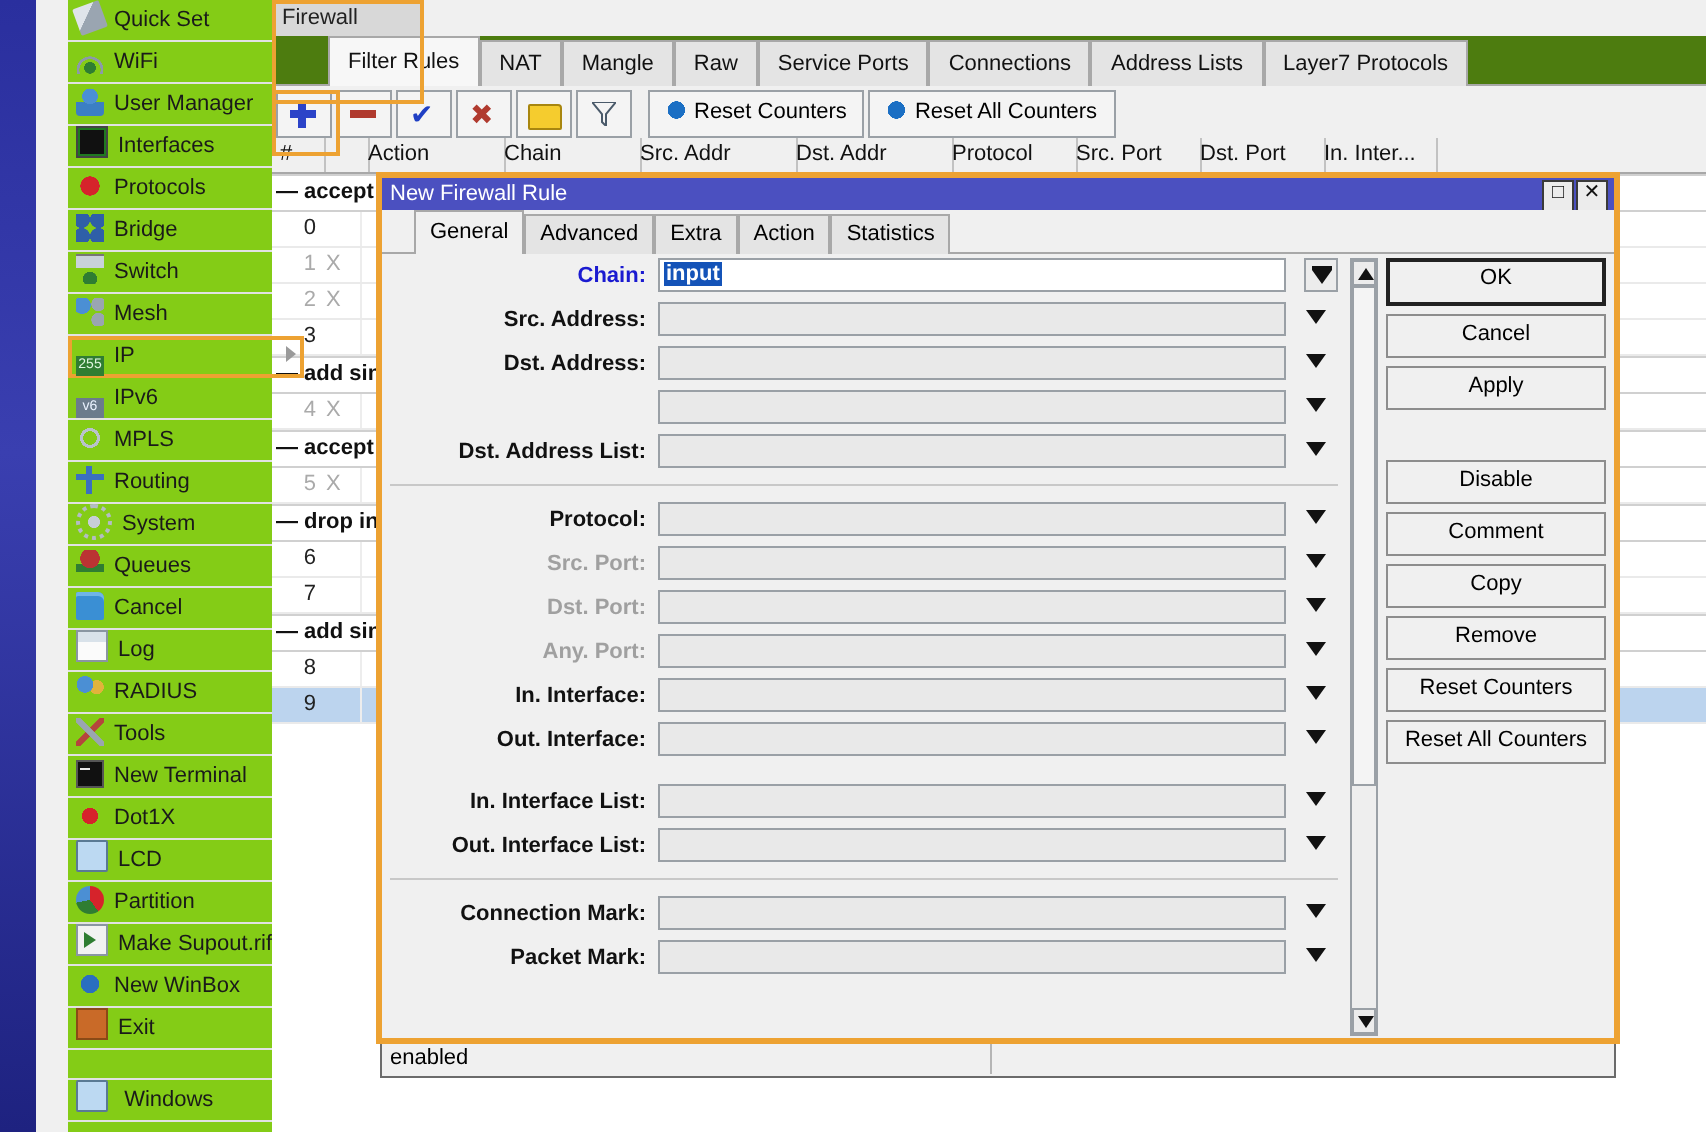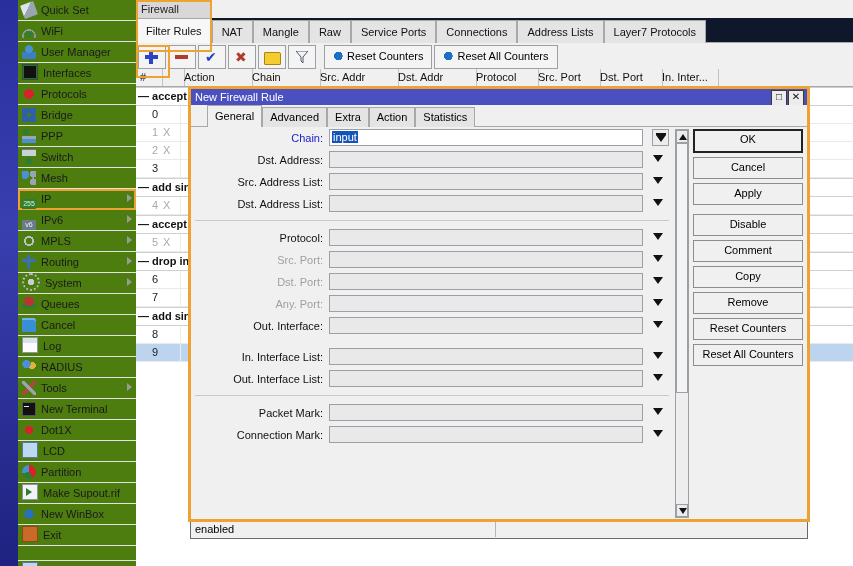--- a/index.html
+++ b/index.html
@@ -11,22 +11,22 @@
     -webkit-font-smoothing:none;
   }
   
   #brandstrip{
     position:absolute;left:0;top:0;width:18px;height:566px;
     background:linear-gradient(180deg,#2a2f9e 0%,#3a3fb0 40%,#1e2280 100%);
     overflow:hidden;
   }
   
   #sidemenu{
-    position:absolute;left:18px;top:0;width:118px;height:566px;
-    background:#4d7c0f;border-right:1px solid #b8b8b8;
+    position:absolute;left:34px;top:0;width:118px;height:566px;
+    background:#84cc16;border-right:1px solid #b8b8b8;
   }
   .mi{
     position:relative;height:20px;line-height:20px;
     border-bottom:1px solid #e2e2e2;
     padding-left:4px;white-space:nowrap;overflow:hidden;
     font-size:11px;color:#1a1a1a;cursor:default;
   }
   .mi .ic{
     display:inline-block;width:14px;height:14px;vertical-align:-3px;
     margin-right:5px;position:relative;
@@ -100,21 +100,21 @@
   #fwtitlebar{
     position:absolute;left:0;top:0;width:70px;height:18px;line-height:18px;
     background:#d8d8d8;color:#222;font-size:11px;padding-left:5px;
   }
   #fwtitle-hl{
     position:absolute;left:0;top:0;width:72px;height:48px;
     border:2px solid #eda232;pointer-events:none;z-index:9;
   }
   #tabbar{
     position:absolute;left:0;top:18px;right:0;height:24px;
-    background:#0f172a;border-bottom:1px solid #a8a8a8;
+    background:#4d7c0f;border-bottom:1px solid #a8a8a8;padding-left:28px;
   }
   .tab{
     position:relative;float:left;height:22px;line-height:22px;
     padding:0 9px;margin-top:2px;font-size:11px;color:#111;
     background:#e4e4e4;border:1px solid #a8a8a8;border-bottom:none;
     cursor:default;
   }
   .tab.active{background:#f7f7f7;margin-top:0;height:24px;line-height:24px;border-bottom:1px solid #f7f7f7;}
   #toolbar{
     position:absolute;left:0;top:43px;right:0;height:26px;background:#f0f0f0;
@@ -162,21 +162,21 @@
     border:1px solid #6b6b6b;box-sizing:border-box;}
   #dlgtitle{height:16px;background:#4b50c0;position:relative;}
   #dlgtitle .t{position:absolute;left:4px;top:0;line-height:16px;color:#fff;font-size:11px;}
   .tbtn{position:absolute;top:1px;width:14px;height:14px;background:#ececec;border:1px solid #3a3a3a;
     font-size:10px;line-height:12px;text-align:center;color:#111;cursor:default;}
   #dlgtabs{height:21px;background:#f0f0f0;padding-left:16px;border-bottom:1px solid #a8a8a8;position:relative;}
   .dtab{float:left;height:19px;line-height:19px;padding:0 7px;font-size:11px;margin-top:2px;
     background:#e4e4e4;border:1px solid #a8a8a8;border-bottom:none;cursor:default;}
   .dtab.active{background:#f0f0f0;margin-top:0;height:21px;line-height:21px;border-bottom:1px solid #f0f0f0;}
   #dlgbody{position:absolute;left:0;top:38px;right:0;bottom:18px;background:#f0f0f0;}
-  #formpane{position:absolute;left:2px;top:2px;width:478px;bottom:2px;overflow:hidden;}
+  #formpane{position:absolute;left:2px;top:2px;width:478px;bottom:2px;overflow:hidden;font-weight:bold;}
   .frow{position:relative;height:19px;margin-bottom:3px;}
   .frow .flabel{position:absolute;left:0;width:130px;text-align:right;line-height:19px;font-size:11px;color:#111;}
   .frow.dim .flabel{color:#a0a0a0;}
   .frow.mod .flabel{color:#1a1ad0;}
   .frow .finput{position:absolute;left:136px;right:28px;height:17px;
     background:#e9e9e9;border:1px solid #9aa0a6;box-sizing:border-box;font-size:11px;line-height:15px;padding-left:2px;}
   .frow.active .finput{background:#ffffff;}
   .frow .finput .selval{background:#1453b8;color:#fff;padding:0 1px;}
   .frow .arrow{position:absolute;right:8px;top:4px;width:0;height:0;
     border-left:5px solid transparent;border-right:5px solid transparent;border-top:7px solid #111;}
@@ -194,21 +194,21 @@
   #fscroll .sdn{bottom:0;}
   #fscroll .sarrow{position:absolute;left:2px;top:3px;width:0;height:0;border-left:4px solid transparent;border-right:4px solid transparent;}
   #fscroll .sup .sarrow{border-bottom:6px solid #111;}
   #fscroll .sdn .sarrow{border-top:6px solid #111;}
   #fscroll .sthumb{position:absolute;left:0;top:13px;width:12px;height:250px;background:#f4f4f4;border:1px solid #9aa0a6;box-sizing:border-box;}
   
   #btnpane{position:absolute;right:4px;top:2px;width:110px;}
   .dbtn{height:20px;line-height:19px;text-align:center;font-size:11px;
     background:#f0f0f0;border:1px solid #8d8d8d;margin-bottom:4px;cursor:default;}
   .dbtn.def{border:2px solid #222;line-height:17px;}
-  .dbtn.gap{margin-top:9px;}
+  .dbtn.gap{margin-top:25px;}
   #dlgstatus{position:absolute;left:1px;right:1px;bottom:1px;height:16px;
     background:#f0f0f0;border-top:1px solid #9aa0a6;}
   #dlgstatus .sfield{position:absolute;left:0;top:0;height:16px;line-height:16px;
     font-size:11px;padding-left:3px;border-right:1px solid #b5b5b5;width:300px;}
   #dlgstatus .sfield2{position:absolute;left:301px;right:0;top:0;height:16px;}
 </style>
 </head>
 <body>
 
 <div id="brandstrip">
@@ -216,21 +216,20 @@
 </div>
 
 <div id="sidemenu">
   <div id="side-items">
       <div class="mi"><span class="ic i-quickset"></span><span class="lb">Quick Set</span></div>
       <div class="mi"><span class="ic i-wifi"></span><span class="lb">WiFi</span></div>
       <div class="mi"><span class="ic i-usermanager"></span><span class="lb">User Manager</span></div>
       <div class="mi"><span class="ic i-interfaces"></span><span class="lb">Interfaces</span></div>
       <div class="mi"><span class="ic i-wireguard"></span><span class="lb">Protocols</span></div>
       <div class="mi"><span class="ic i-bridge"></span><span class="lb">Bridge</span></div>
-      <div class="mi"><span class="ic i-ppp"></span><span class="lb">PPP</span></div>
       <div class="mi"><span class="ic i-switch"></span><span class="lb">Switch</span></div>
       <div class="mi"><span class="ic i-mesh"></span><span class="lb">Mesh</span></div>
       <div class="mi hl"><span class="ic i-ip"></span><span class="lb">IP</span><span class="arw"></span></div>
       <div class="mi"><span class="ic i-ipv6"></span><span class="lb">IPv6</span><span class="arw"></span></div>
       <div class="mi"><span class="ic i-mpls"></span><span class="lb">MPLS</span><span class="arw"></span></div>
       <div class="mi"><span class="ic i-routing"></span><span class="lb">Routing</span><span class="arw"></span></div>
       <div class="mi"><span class="ic i-system"></span><span class="lb">System</span><span class="arw"></span></div>
       <div class="mi"><span class="ic i-queues"></span><span class="lb">Queues</span></div>
       <div class="mi"><span class="ic i-files"></span><span class="lb">Cancel</span></div>
       <div class="mi"><span class="ic i-log"></span><span class="lb">Log</span></div>
@@ -462,26 +461,30 @@
         <div class="dtab">Statistics</div>
       </div>
     <div id="dlgbody">
       <div id="formpane">
           <div class="frow mod active">
             <span class="flabel">Chain:</span>
             <span class="finput"><span class="selval">input</span></span>
             <span class="arrowbox"></span>
           </div>
           <div class="frow">
+            <span class="flabel">Src. Address:</span>
+            <span class="finput"><span></span></span>
+            <span class="arrow"></span>
+          </div>
+          <div class="frow">
             <span class="flabel">Dst. Address:</span>
             <span class="finput"><span></span></span>
             <span class="arrow"></span>
           </div>
           <div class="frow">
-            <span class="flabel">Src. Address List:</span>
             <span class="finput"><span></span></span>
             <span class="arrow"></span>
           </div>
           <div class="frow">
             <span class="flabel">Dst. Address List:</span>
             <span class="finput"><span></span></span>
             <span class="arrow"></span>
           </div>
           <div class="fsep"></div>
           <div class="frow">
@@ -498,43 +501,48 @@
             <span class="flabel">Dst. Port:</span>
             <span class="finput"><span></span></span>
             <span class="arrow"></span>
           </div>
           <div class="frow dim">
             <span class="flabel">Any. Port:</span>
             <span class="finput"><span></span></span>
             <span class="arrow"></span>
           </div>
           <div class="frow">
+            <span class="flabel">In. Interface:</span>
+            <span class="finput"><span></span></span>
+            <span class="arrow"></span>
+          </div>
+          <div class="frow">
             <span class="flabel">Out. Interface:</span>
             <span class="finput"><span></span></span>
             <span class="arrow"></span>
           </div>
           <div class="fgap"></div>
           <div class="frow">
             <span class="flabel">In. Interface List:</span>
             <span class="finput"><span></span></span>
             <span class="arrow"></span>
           </div>
           <div class="frow">
             <span class="flabel">Out. Interface List:</span>
             <span class="finput"><span></span></span>
             <span class="arrow"></span>
           </div>
           <div class="fsep"></div>
           <div class="frow">
+            <span class="flabel">Connection Mark:</span>
+            <span class="finput"><span></span></span>
+            <span class="arrow"></span>
+          </div>
+          <div class="frow">
             <span class="flabel">Packet Mark:</span>
-            <span class="finput"><span></span></span>
-            <span class="arrow"></span>
-          </div>
-          <div class="frow">
-            <span class="flabel">Connection Mark:</span>
             <span class="finput"><span></span></span>
             <span class="arrow"></span>
           </div>
         </div>
       <div id="fscroll">
         <div class="sbtn sup">
             <span class="sarrow"></span>
           </div>
         <div class="sthumb"></div>
         <div class="sbtn sdn">

